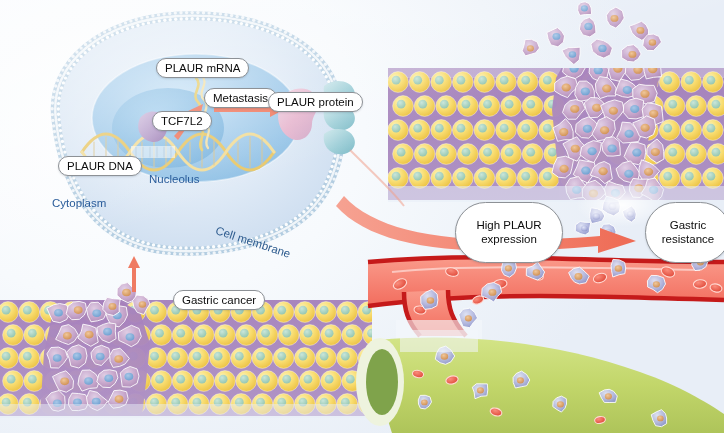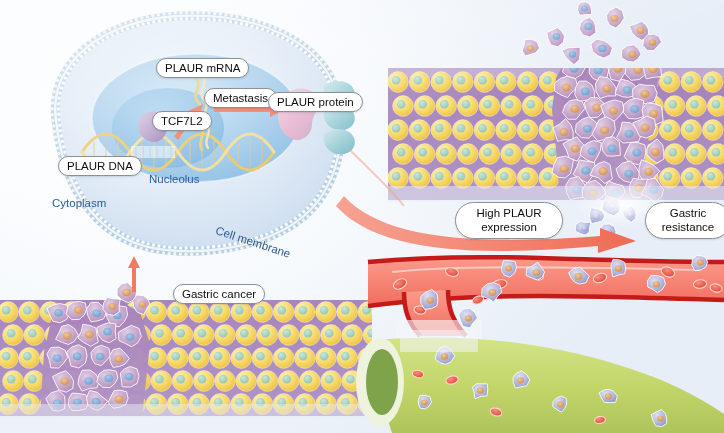--- a/index.html
+++ b/index.html
@@ -29,21 +29,21 @@
     border-radius:999px;
     color:#0d0d0d;
     font-size:11.5px;
     line-height:1.15;
     padding:2.5px 8px;
     white-space:nowrap;
     text-align:center;
     box-shadow:0 1px 2px rgba(40,55,75,.16);
     z-index:40;
   }
-  .pill.two{white-space:normal;padding:3px 9px;line-height:1.25;}
+  .pill.two{white-space:normal;padding:15px 9px;line-height:1.25;}
 
   
   .plain{
     position:absolute;
     color:#2a5c9a;
     font-size:11.5px;
     white-space:nowrap;
     z-index:38;
   }
   .plain.membrane{
@@ -1528,16 +1528,16 @@
   <div class="pill two" style="left:455px;top:202px;width:88px;">
     <span>High PLAUR</span><br>
     <span>expression</span>
   </div>
 
   <div class="pill two" style="left:645px;top:202px;width:66px;">
     <span>Gastric</span><br>
     <span>resistance</span>
   </div>
 
-  <div class="pill" style="left:173px;top:284px;text-align:right;">Gastric cancer</div>
+  <div class="pill" style="left:173px;top:290px;text-align:right;">Gastric cancer</div>
 
 
 </div>
 
 </body></html>

